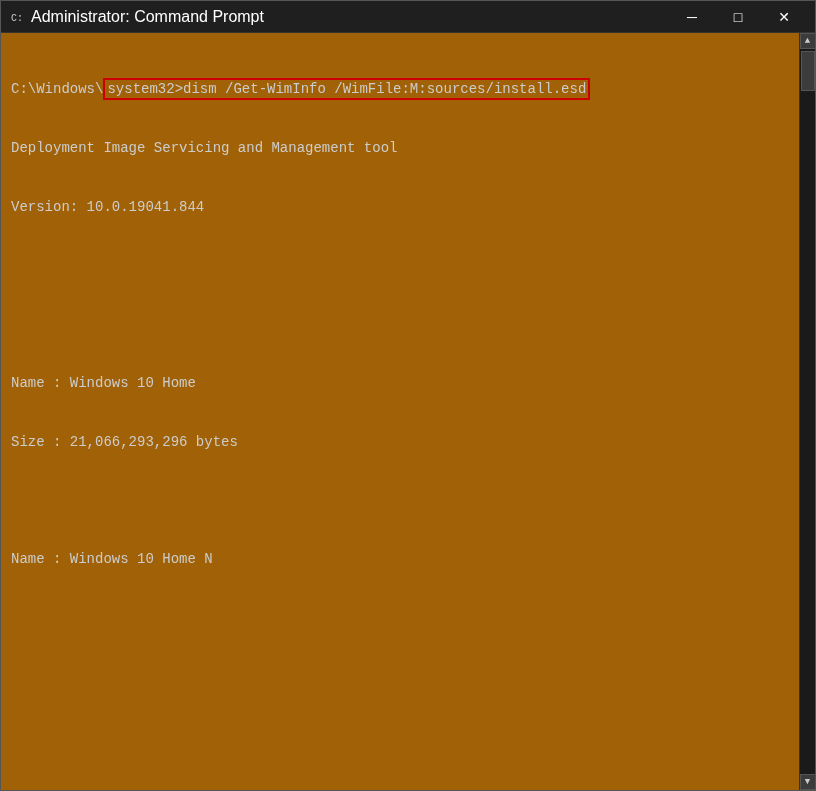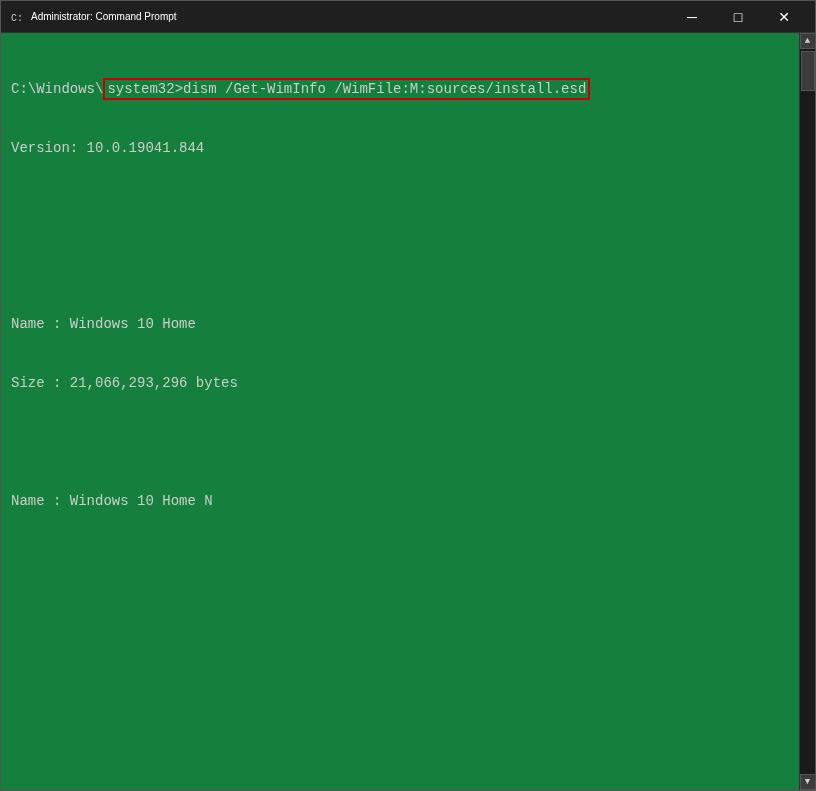--- a/index.html
+++ b/index.html
@@ -38,21 +38,21 @@
     }
 
     .title-bar-icon svg {
       width: 16px;
       height: 16px;
     }
 
     .title-bar-text {
       color: #ffffff;
       font-family: 'Segoe UI', Arial, sans-serif;
-      font-size: 10px;
+      font-size: 16px;
       flex: 1;
     }
 
     .title-bar-controls {
       display: flex;
       gap: 0;
     }
 
     .title-bar-btn {
       width: 46px;
@@ -69,21 +69,21 @@
     }
 
     .content-area {
       display: flex;
       flex: 1;
       overflow: hidden;
     }
 
     .terminal {
       flex: 1;
-      background: #15803d;
+      background: #a16207;
       color: #cccccc;
       padding: 8px 10px;
       font-size: 14px;
       line-height: 1.4;
       overflow-y: auto;
       white-space: pre-wrap;
       word-break: break-all;
     }
 
     .scrollbar {
@@ -152,20 +152,21 @@
     <div class="title-bar-controls">
       <button class="title-bar-btn">─</button>
       <button class="title-bar-btn">□</button>
       <button class="title-bar-btn close">✕</button>
     </div>
   </div>
 
   <div class="content-area">
     <div class="terminal">
       <span class="line"><span>C:\Windows\</span><span class="command-highlight">system32&gt;dism /Get-WimInfo /WimFile:M:sources/install.esd</span></span>
+      <span class="line">Deployment Image Servicing and Management tool</span>
       <span class="line">Version: 10.0.19041.844</span>
       <span class="line"> </span>
       <span class="line"> </span>
       <span class="line">Name : Windows 10 Home</span>
       <span class="line">Size : 21,066,293,296 bytes</span>
       <span class="line"> </span>
       <span class="line">Name : Windows 10 Home N</span>
       
       
       

